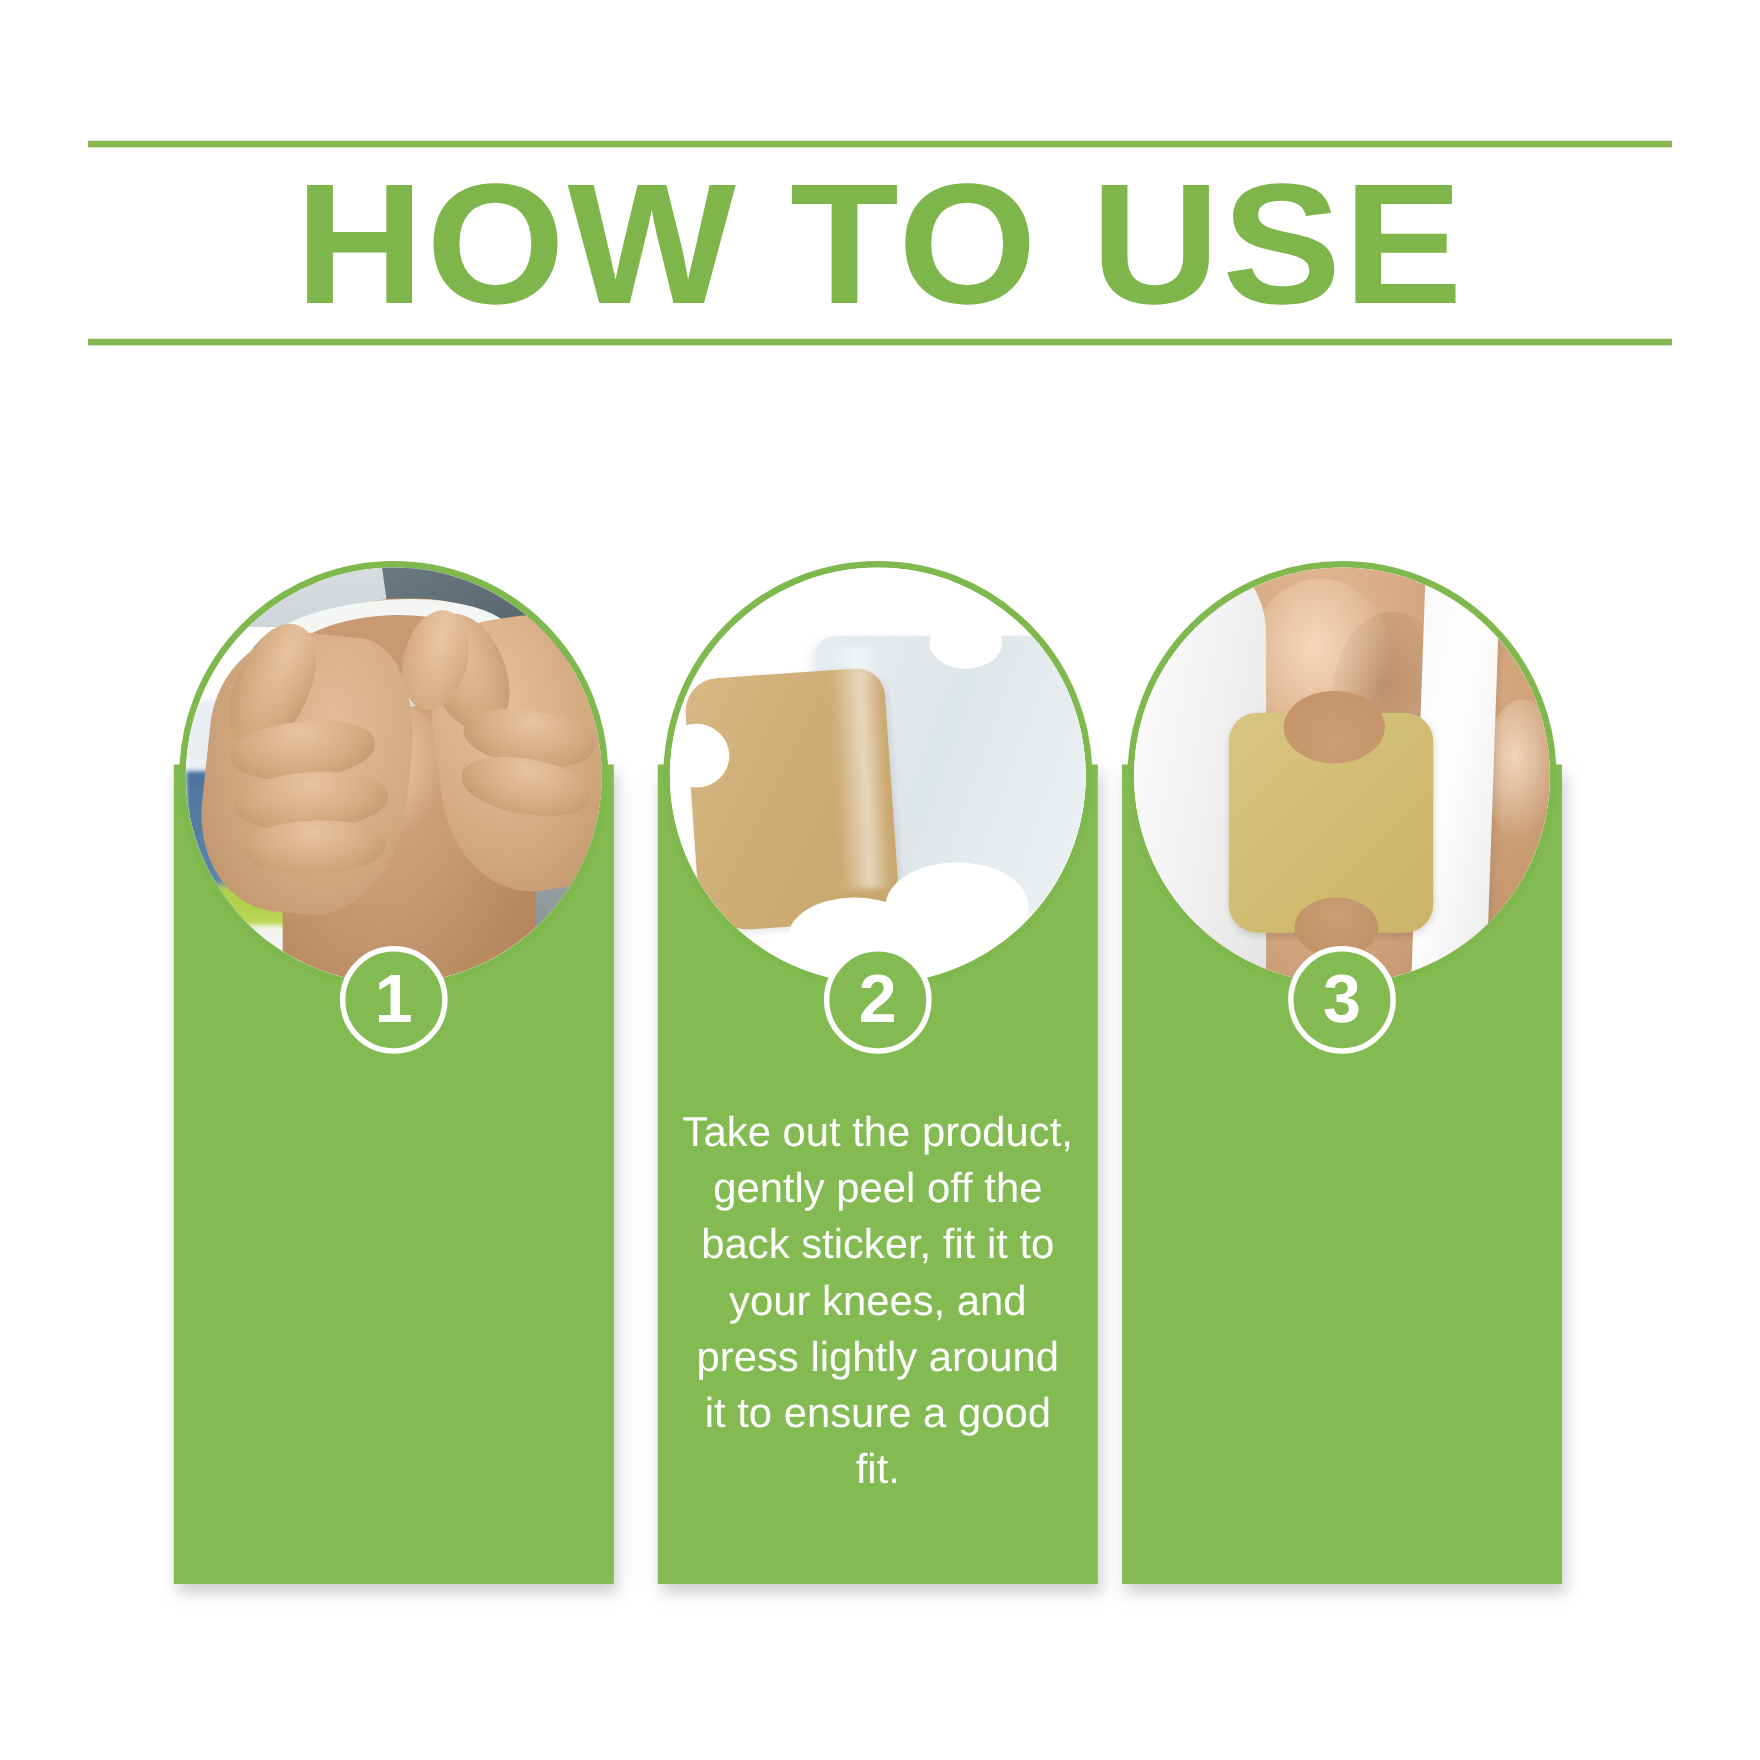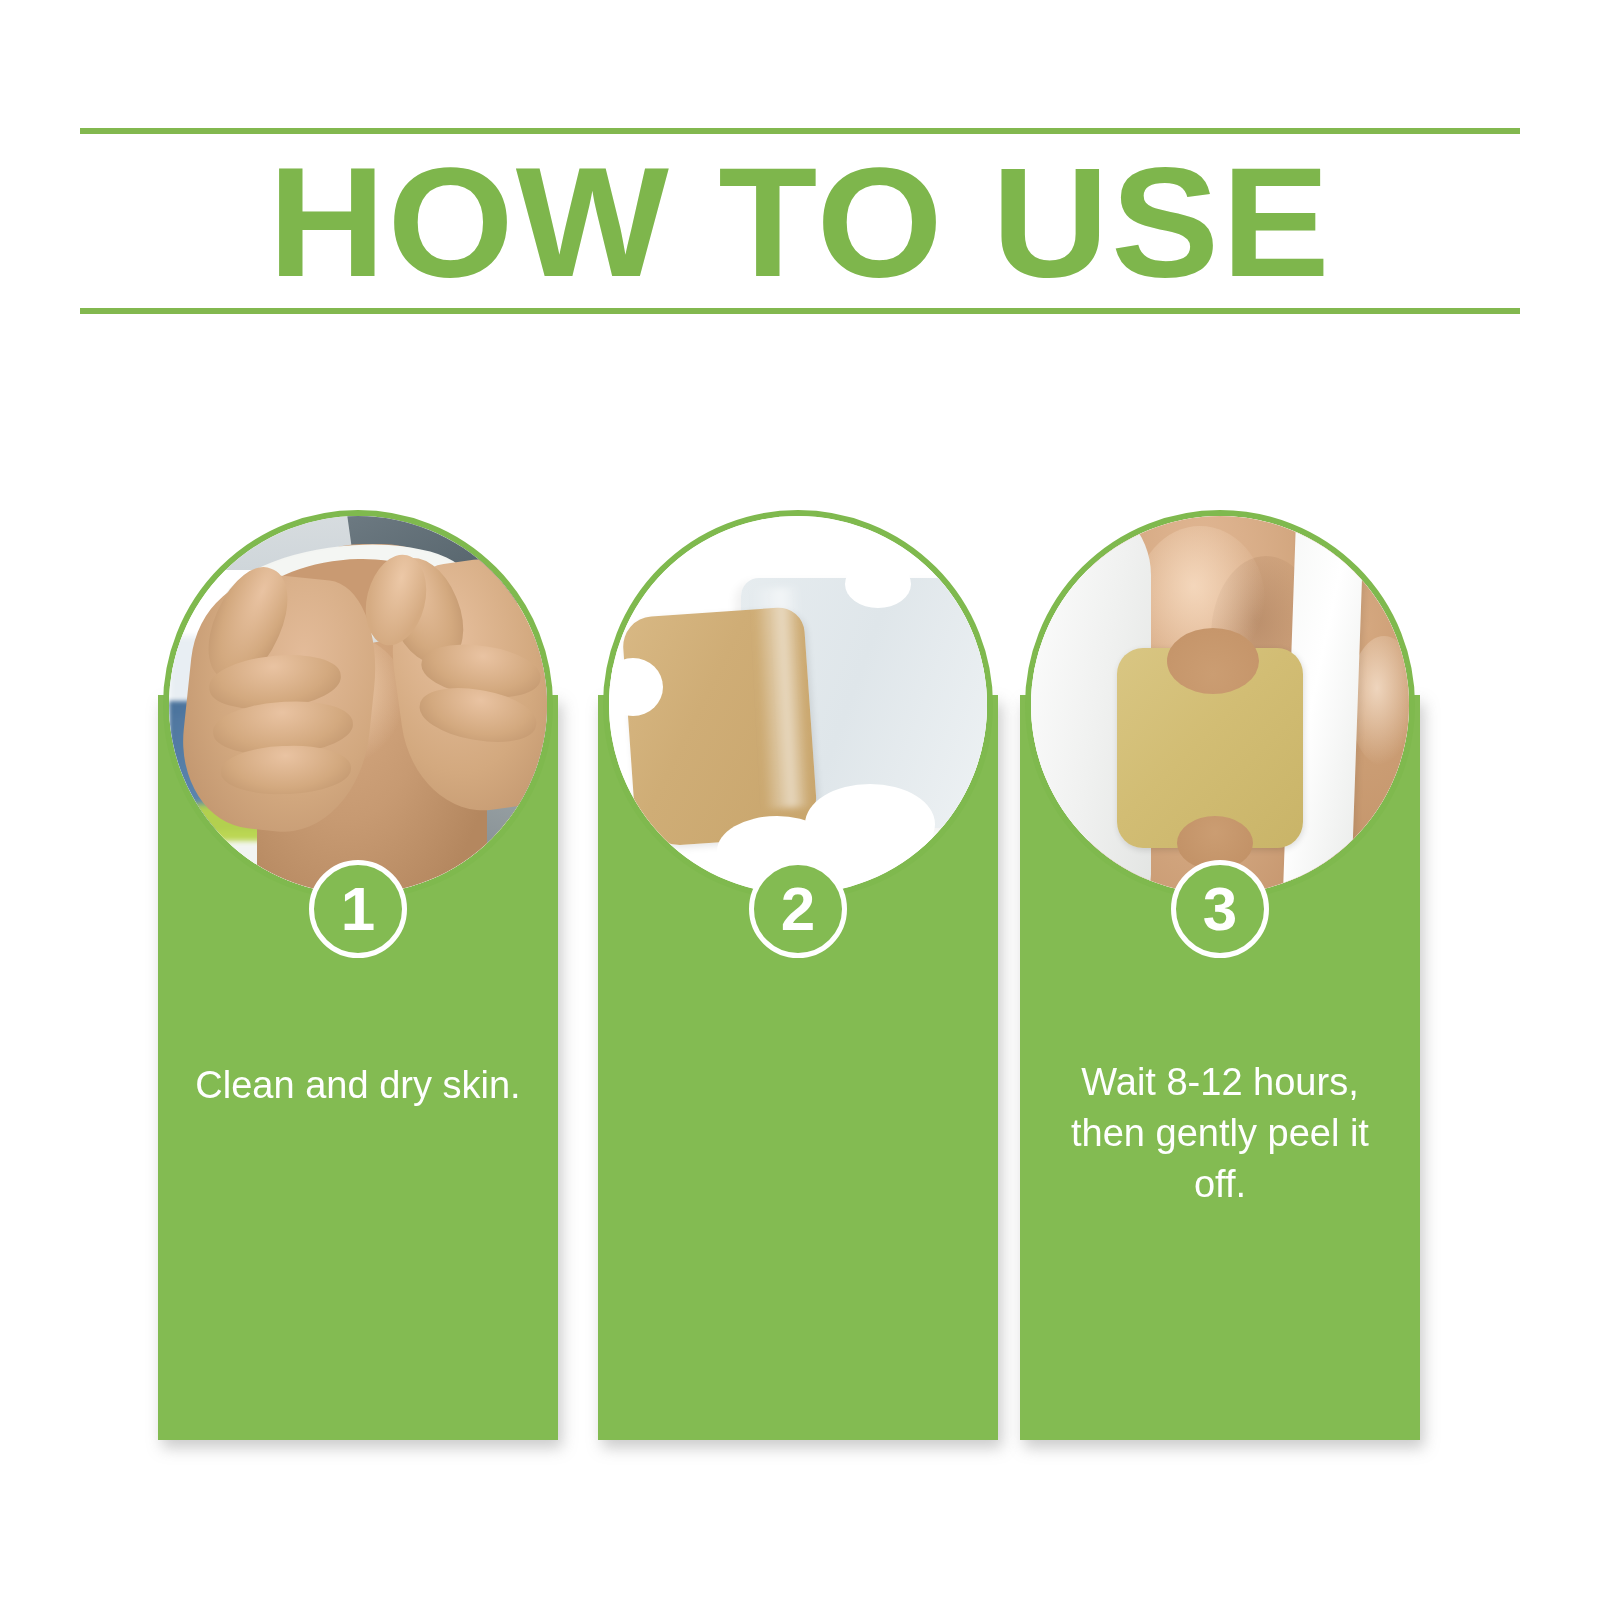--- a/index.html
+++ b/index.html
@@ -378,41 +378,41 @@
         <div class="p1-thumb"></div>
         <div class="p1-fingerL p1-fL1"></div>
         <div class="p1-fingerL p1-fL2"></div>
         <div class="p1-fingerL p1-fL3"></div>
         <div class="p1-fingerL p1-fL4"></div>
       </div>
     </div>
 
     <div class="badge">1</div>
 
-    <div class="caption cap-1">Clean and dry skin.</div>
   </div>
 
   <div class="card" style="left:598px;">
     <div class="card-body"></div>
 
     <div class="photo-circle">
       <div class="photo-inner">
         <div class="p2-bg"></div>
         <div class="p2-paper"></div>
         <div class="p2-paper-notch-t"></div>
         <div class="p2-patch"></div>
         <div class="p2-gloss"></div>
         <div class="p2-patch-notch"></div>
         <div class="p2-paper-notch-b"></div>
         <div class="p2-patch-notch2"></div>
       </div>
     </div>
 
     <div class="badge">2</div>
 
+    <div class="caption cap-2">Take out the product, gently peel off the back sticker, fit it to your knees, and press lightly around it to ensure a good fit.</div>
   </div>
 
   <div class="card" style="left:1020px;">
     <div class="card-body"></div>
 
     <div class="photo-circle">
       <div class="photo-inner">
         <div class="p3-bg"></div>
         <div class="p3-legR"></div>
         <div class="p3-legR-hl"></div>
@@ -422,16 +422,15 @@
         <div class="p3-towelL"></div>
         <div class="p3-towelM"></div>
         <div class="p3-patch"></div>
         <div class="p3-patch-notch-t"></div>
         <div class="p3-patch-notch-b"></div>
       </div>
     </div>
 
     <div class="badge">3</div>
 
-    <div class="caption cap-3">Wait 8-12 hours, then gently peel it off.</div>
   </div>
 
 </div>
 
 </body></html>

